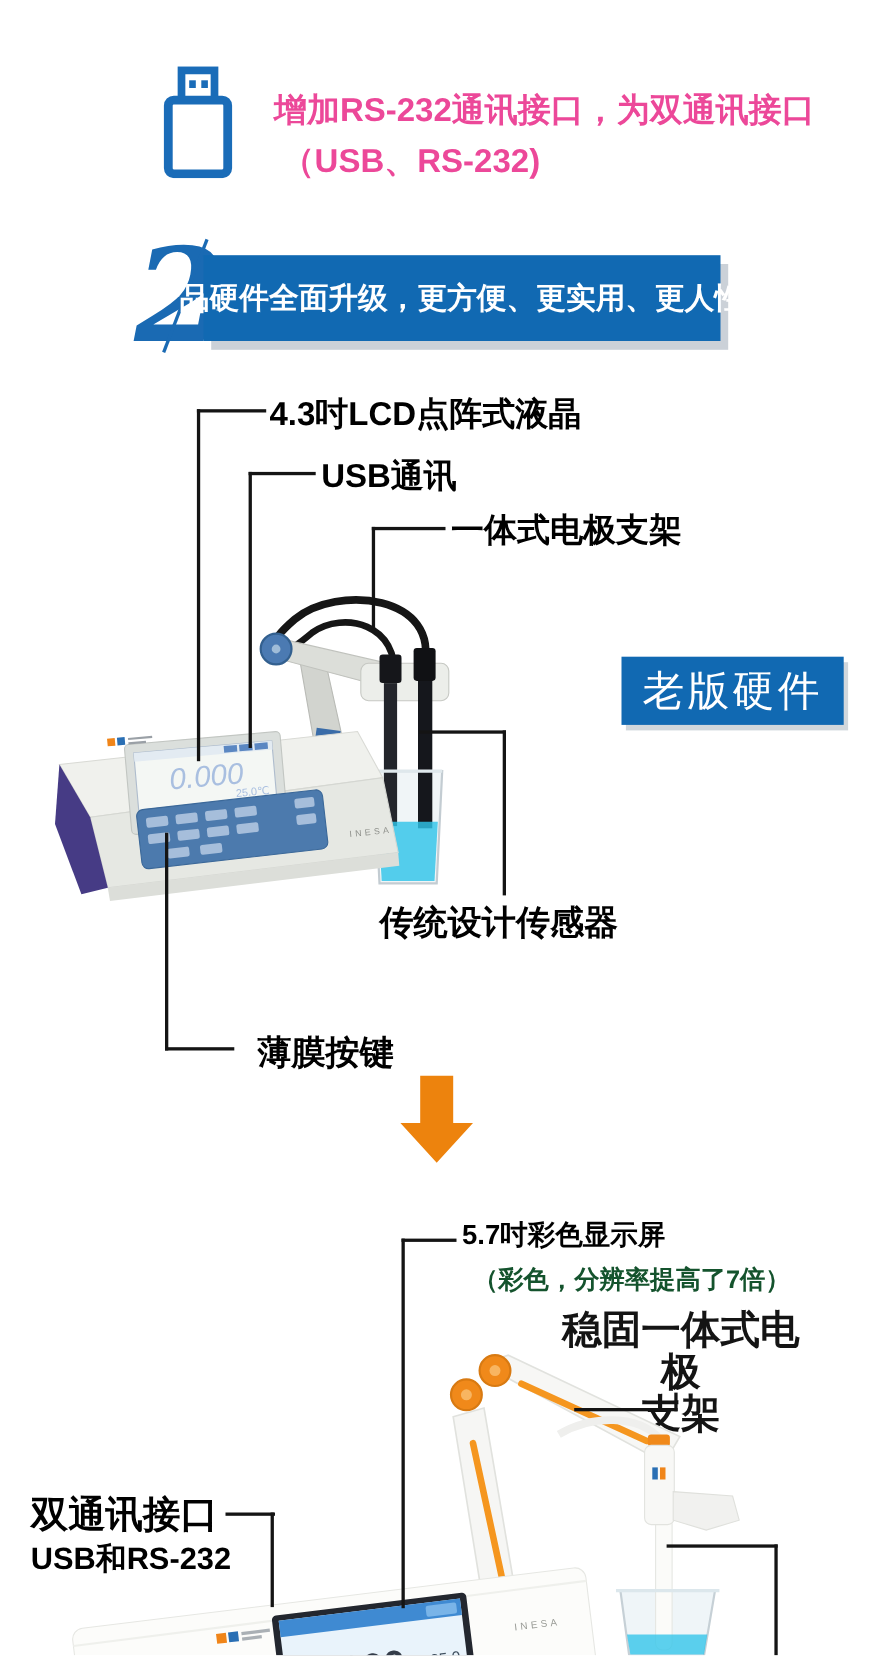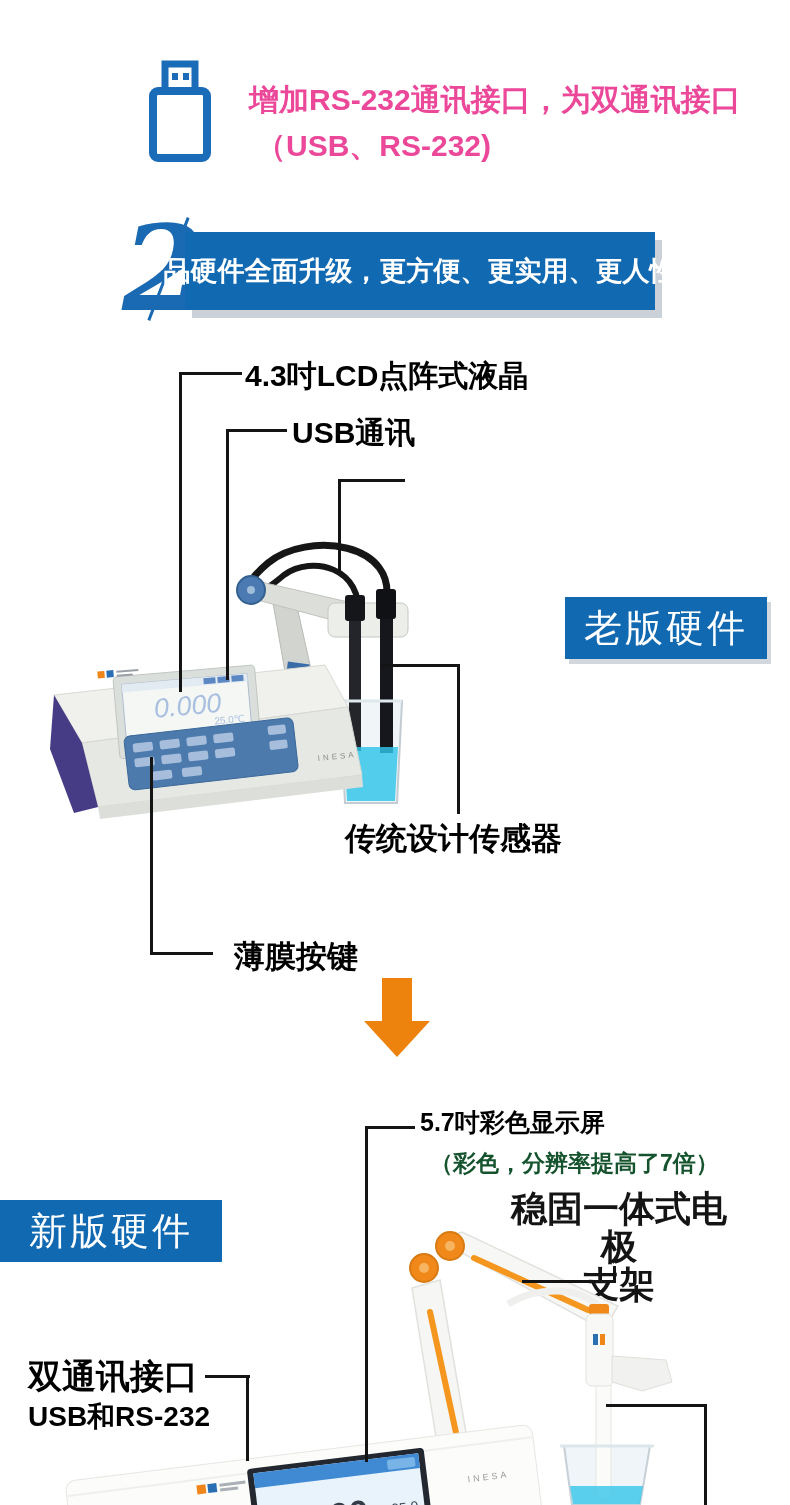--- a/index.html
+++ b/index.html
@@ -38,20 +38,21 @@
 
   <div class="big-num">2</div>
   <div class="num-slash"></div>
   <div class="banner">
     <span>产品硬件全面升级，更方便、更实用、</span>
     <span>更人性化</span>
   </div>
 
   <div class="callout" style="left:245px;top:356px;font-size:30px;">4.3吋LCD点阵式液晶</div>
   <div class="callout" style="left:292px;top:413px;font-size:30px;">USB通讯</div>
+  <div class="callout" style="left:410px;top:462px;font-size:30px;">一体式电极支架</div>
   <div class="callout" style="left:345px;top:818px;font-size:31px;">传统设计传感器</div>
   <div class="callout" style="left:222px;top:936px;font-size:31px;margin-left:12px;">薄膜按键</div>
 
   <div class="badge" style="left:565px;top:597px;width:202px;height:62px;font-size:38px;
        box-shadow:4px 5px 0 rgba(172,182,192,.55);">老版硬件</div>
 
   <svg class="abs" style="left:40px;top:535px;" width="460" height="285" viewBox="0 0 460 285">
 
     <path d="M345,72 C362,6 266,-4 228,28 C214,40 208,48 211,52" stroke="#161616" stroke-width="7" fill="none"></path>
     <path d="M318,83 C324,32 272,20 244,40 C232,50 222,58 217,56" stroke="#161616" stroke-width="6" fill="none"></path>
@@ -126,21 +127,20 @@
   <div class="line" style="left:150px;top:757px;width:3px;height:198px;"></div>
   <div class="line" style="left:150px;top:952px;width:63px;height:3px;"></div>
 
   <svg class="abs" style="left:360px;top:975px;" width="75" height="85" viewBox="0 0 75 85">
     <polygon points="22,3 52,3 52,46 70,46 37,82 4,46 22,46" fill="#ed830d"></polygon>
   </svg>
 
   <div class="callout" style="left:420px;top:1106px;font-size:25px;">5.7吋彩色显示屏</div>
   <div class="sub-orange" style="left:430px;top:1148px;">（彩色，分辨率提高了7倍）</div>
 
-  <div class="badge" style="left:0;top:1200px;width:222px;height:62px;font-size:38px;">新版硬件</div>
 
   <div class="stand-label">
     <span style="display:block;">稳固一体式电极</span>
     <span style="display:block;">支架</span>
   </div>
 
   <div class="callout" style="left:28px;top:1354px;font-size:34px;">双通讯接口</div>
   <div class="callout" style="left:28px;top:1398px;font-size:28px;">USB和RS-232</div>
 
   <svg class="abs" style="left:40px;top:1230px;" width="750" height="275" viewBox="0 0 750 275">

